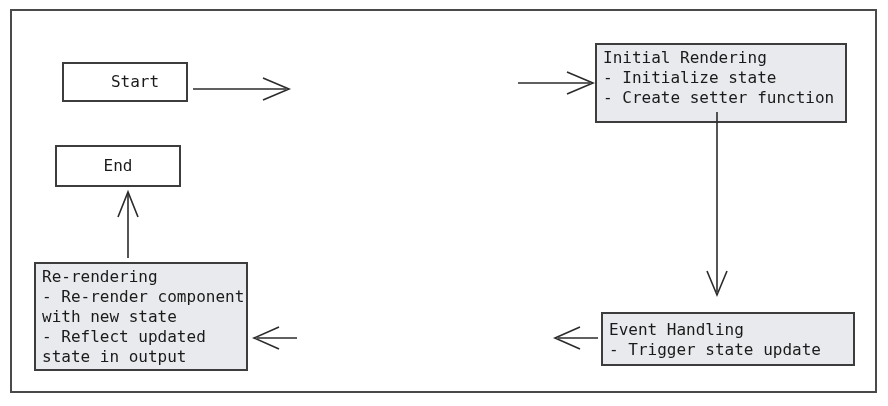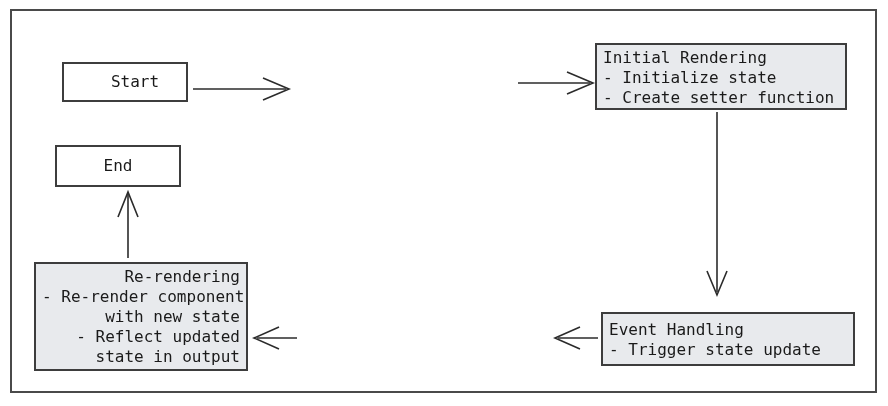--- a/index.html
+++ b/index.html
@@ -39,24 +39,24 @@
   }
   .terminal {
     background: var(--terminal-fill, #ffffff);
     display: flex;
     align-items: center;
     justify-content: center;
   }
   #node-start               { left: 62px;  top: 62px;  width: 126px; height: 40px; padding-left: 20px; }
   #node-end                 { left: 55px;  top: 145px; width: 126px; height: 42px; }
   #node-component-init      { left: 300px; top: 43px;  width: 213px; height: 104px; }
-  #node-initial-rendering   { left: 595px; top: 43px;  width: 252px; height: 67px; }
+  #node-initial-rendering   { left: 595px; top: 43px;  width: 252px; height: 80px; }
   #node-event-handling      { left: 601px; top: 312px; width: 254px; height: 54px; padding-top: 6px; }
   #node-state-update        { left: 300px; top: 283px; width: 251px; height: 87px; }
-  #node-re-rendering        { left: 34px;  top: 262px; width: 214px; height: 109px; text-align: right; }
+  #node-re-rendering        { left: 34px;  top: 262px; width: 214px; height: 109px; }
   .arrow-layer {
     position: absolute;
     left: 0;
     top: 0;
     pointer-events: none;
   }
   .arrow-layer polyline, .arrow-layer line {
     stroke: var(--arrow, #2b2b2b);
     stroke-width: 1.6;
     fill: none;

